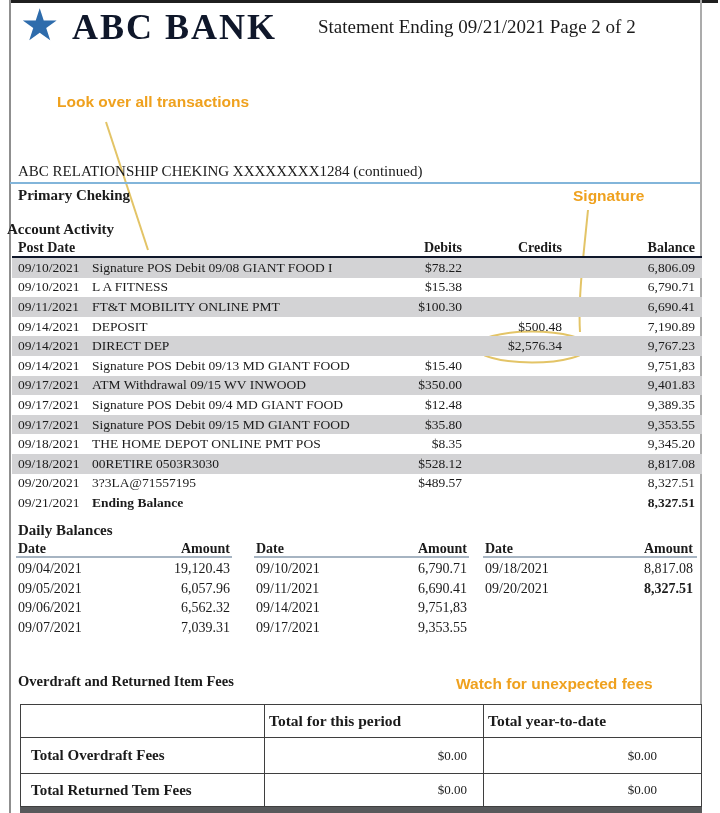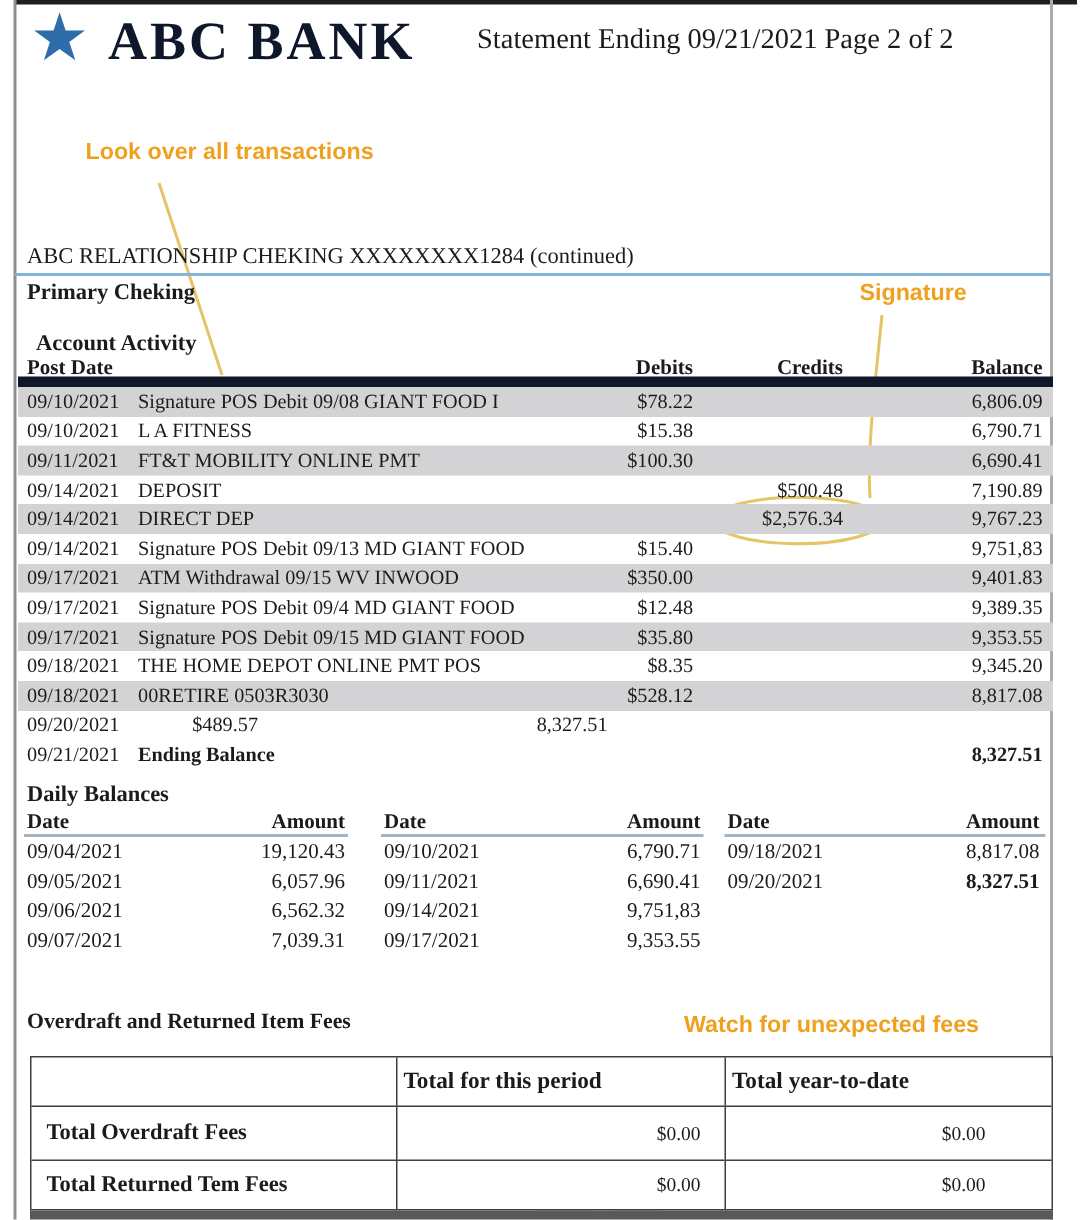--- a/index.html
+++ b/index.html
@@ -18,25 +18,25 @@
   .note{font-family:"Liberation Sans",sans-serif;font-weight:bold;color:#efa11e;font-size:15.5px;line-height:18px}
   .note1{left:57px;top:93px}
   .note2{left:573px;top:187px}
   .note3{left:456px;top:675px}
   svg.overlay{left:0;top:0;pointer-events:none}
   
   .acct-title{left:18px;top:163px;font-size:15px}
   .blue-line{left:10px;top:182px;width:690px;height:2px;background:#82b5da}
   .primary{left:18px;top:187px;font-size:15px;font-weight:bold}
   .sec-title{font-size:15px;font-weight:bold}
-  .activity-title{left:24px;top:221px}
+  .activity-title{left:7px;top:221px}
   
   .act-table{left:12px;top:240px;width:690px;font-size:13.5px}
   .act-row,.act-head{display:flex;align-items:center;padding-left:6px;padding-right:7px}
-  .act-head{height:18px;font-weight:bold;font-size:14px;border-bottom:7px solid #0f172a}
+  .act-head{height:18px;font-weight:bold;font-size:14px;border-bottom:2px solid #0f172a}
   .act-row{height:19.6px}
   .act-row.even{background:#d3d3d5}
   .c-date{width:74px;flex:none}
   .c-desc{flex:1;white-space:nowrap;overflow:hidden}
   .c-debit{width:80px;flex:none;text-align:right}
   .c-credit{width:100px;flex:none;text-align:right}
   .c-balance{width:133px;flex:none;text-align:right}
   .bold-row .c-desc,.bold-row .c-balance{font-weight:bold}
   
   .daily-title{left:18px;top:522px}
@@ -186,20 +186,21 @@
     <div class="act-row even">
       <span class="c-date">09/18/2021</span>
       <span class="c-desc">00RETIRE 0503R3030</span>
       <span class="c-debit">$528.12</span>
       <span class="c-credit"></span>
       <span class="c-balance">8,817.08</span>
     </div>
 
     <div class="act-row odd">
       <span class="c-date">09/20/2021</span>
+      <span class="c-desc">3?3LA@71557195</span>
       <span class="c-debit">$489.57</span>
       <span class="c-credit"></span>
       <span class="c-balance">8,327.51</span>
     </div>
 
     <div class="act-row bold-row">
       <span class="c-date">09/21/2021</span>
       <span class="c-desc">Ending Balance</span>
       <span class="c-debit"></span>
       <span class="c-credit"></span>

